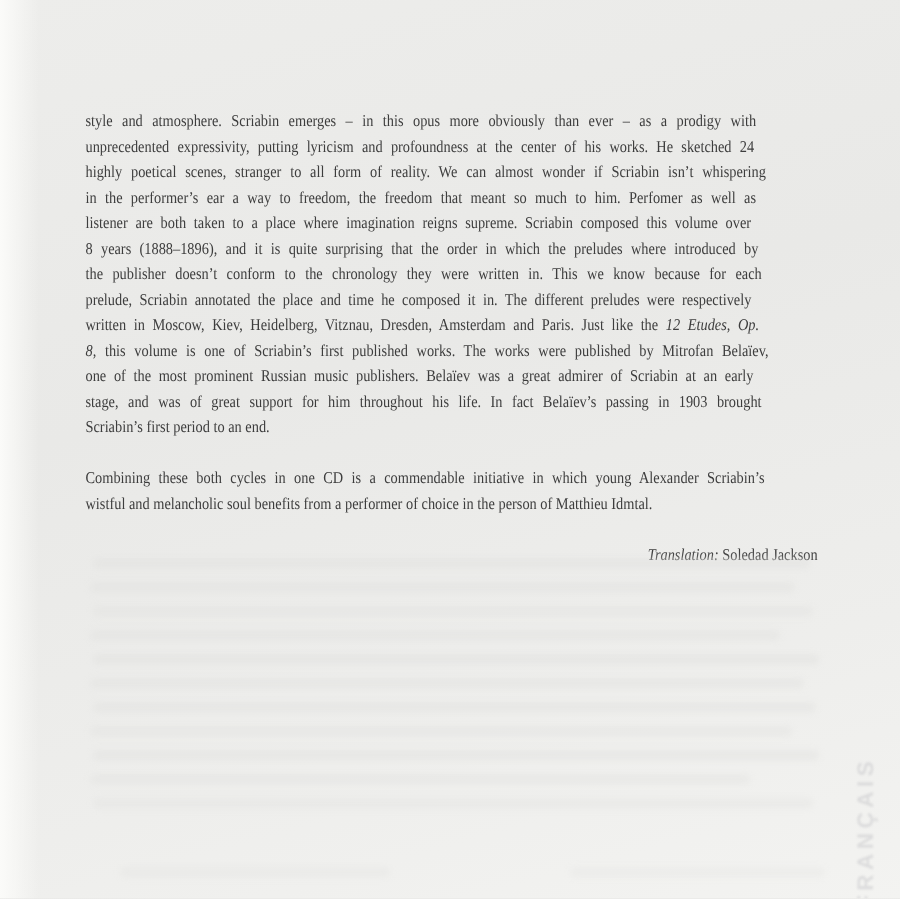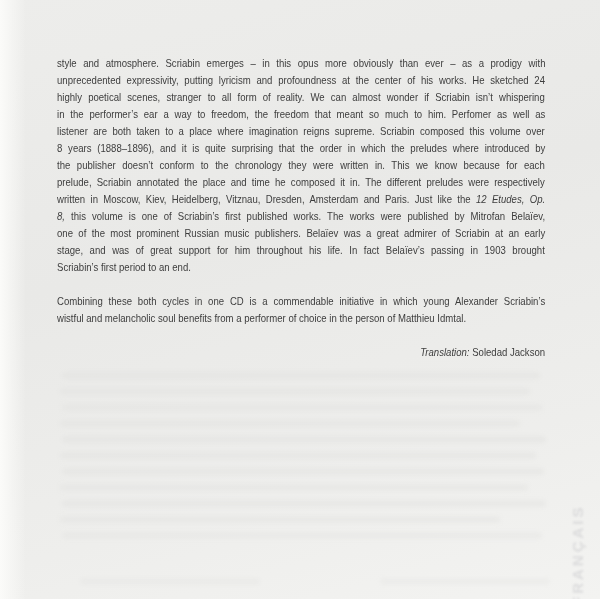--- a/index.html
+++ b/index.html
@@ -11,22 +11,23 @@
   .page{
     position:relative;
     width:600px;height:599px;
     overflow:hidden;
     background:
       linear-gradient(90deg, #fbfbf9 0px, rgba(251,251,249,0) 26px),
       linear-gradient(165deg, #ededeb 0%, #e9e9e7 40%, #eeeeec 75%, #f3f3f1 100%);
   }
   .textblock{
     position:absolute;
-    left:57px; top:55px;
+    left:57px; top:73px;
     width:488px;
+    font-family:Liberation Serif, serif;
   }
   .line{
     width:561px;               
     transform:scaleX(0.87);    
     transform-origin:0 50%;
     height:17px;
     line-height:17px;
     font-size:11px;
     letter-spacing:0px;
     white-space:nowrap;

